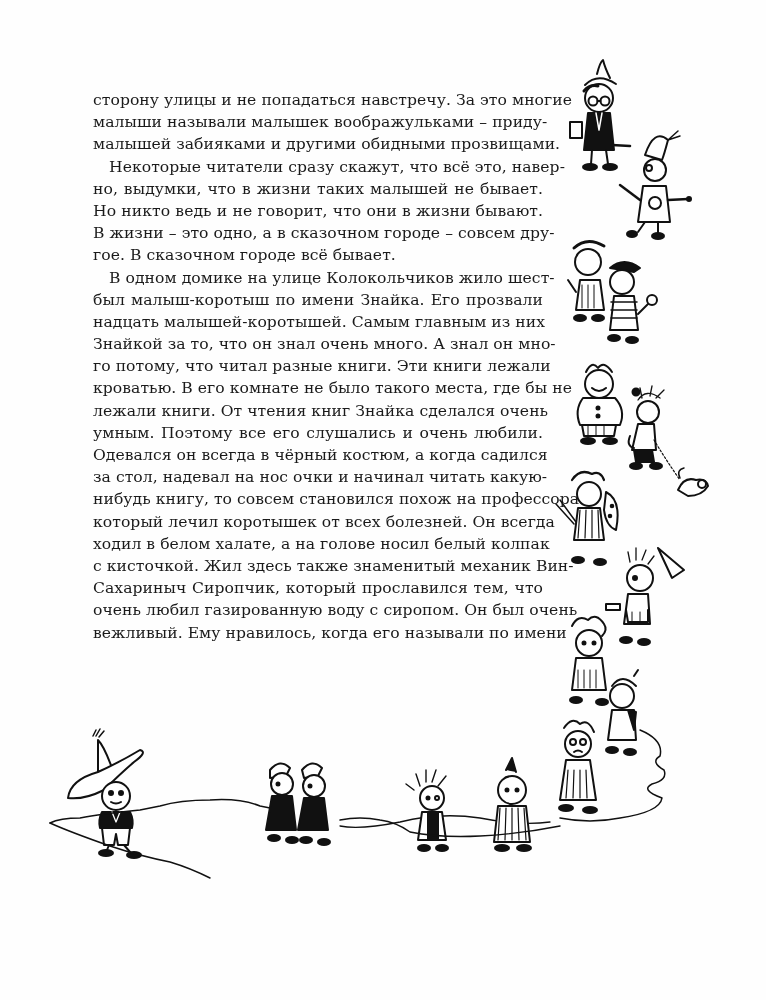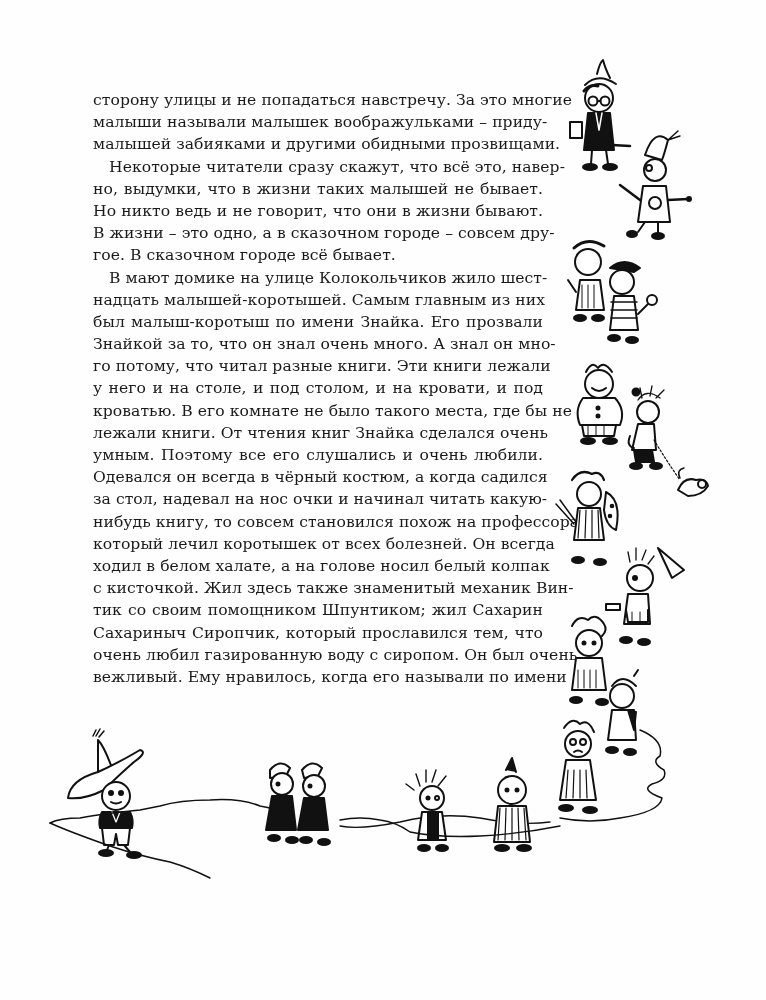--- a/index.html
+++ b/index.html
@@ -71,39 +71,37 @@
 
     <p>
       <span class="line indent">Некоторые читатели сразу скажут, что всё это, навер-</span>
       <span class="line">но, выдумки, что в жизни таких малышей не бывает.</span>
       <span class="line">Но никто ведь и не говорит, что они в жизни бывают.</span>
       <span class="line">В жизни – это одно, а в сказочном городе – совсем дру-</span>
       <span class="line last">гое. В сказочном городе всё бывает.</span>
     </p>
 
     <p>
-      <span class="line indent">В мают домике на улице Колокольчиков жило шест-</span>
+      <span class="line indent">В одном домике на улице Колокольчиков жило шест-</span>
+      <span class="line">был малыш-коротыш по имени Знайка. Его прозвали</span>
       <span class="line">надцать малышей-коротышей. Самым главным из них</span>
-      <span class="line">был малыш-коротыш по имени Знайка. Его прозвали</span>
       <span class="line">Знайкой за то, что он знал очень много. А знал он мно-</span>
       <span class="line">го потому, что читал разные книги. Эти книги лежали</span>
-      <span class="line">у него и на столе, и под столом, и на кровати, и под</span>
       <span class="line">кроватью. В его комнате не было такого места, где бы не</span>
       <span class="line">лежали книги. От чтения книг Знайка сделался очень</span>
       <span class="line">умным. Поэтому все его слушались и очень любили.</span>
       <span class="line">Одевался он всегда в чёрный костюм, а когда садился</span>
       <span class="line">за стол, надевал на нос очки и начинал читать какую-</span>
       <span class="line last" style="text-align-last: justify;">нибудь книгу, то совсем становился похож на профессора.</span>
     </p>
 
     <p>
       <span class="line">который лечил коротышек от всех болезней. Он всегда</span>
       <span class="line">ходил в белом халате, а на голове носил белый колпак</span>
       <span class="line">с кисточкой. Жил здесь также знаменитый механик Вин-</span>
-      <span class="line">тик со своим помощником Шпунтиком; жил Сахарин</span>
       <span class="line">Сахариныч Сиропчик, который прославился тем, что</span>
       <span class="line">очень любил газированную воду с сиропом. Он был очень</span>
       <span class="line" style="text-align-last: justify;">вежливый. Ему нравилось, когда его называли по имени</span>
     </p>
   </div>
 
   <svg class="illus" width="766" height="1000" viewBox="0 0 766 1000" style="left:0;top:0;" fill="none" stroke="#111" stroke-width="2" stroke-linecap="round" stroke-linejoin="round">
 
     <g>
       <path d="M597 74 Q600 62 603 60 Q605 68 610 78"></path>

